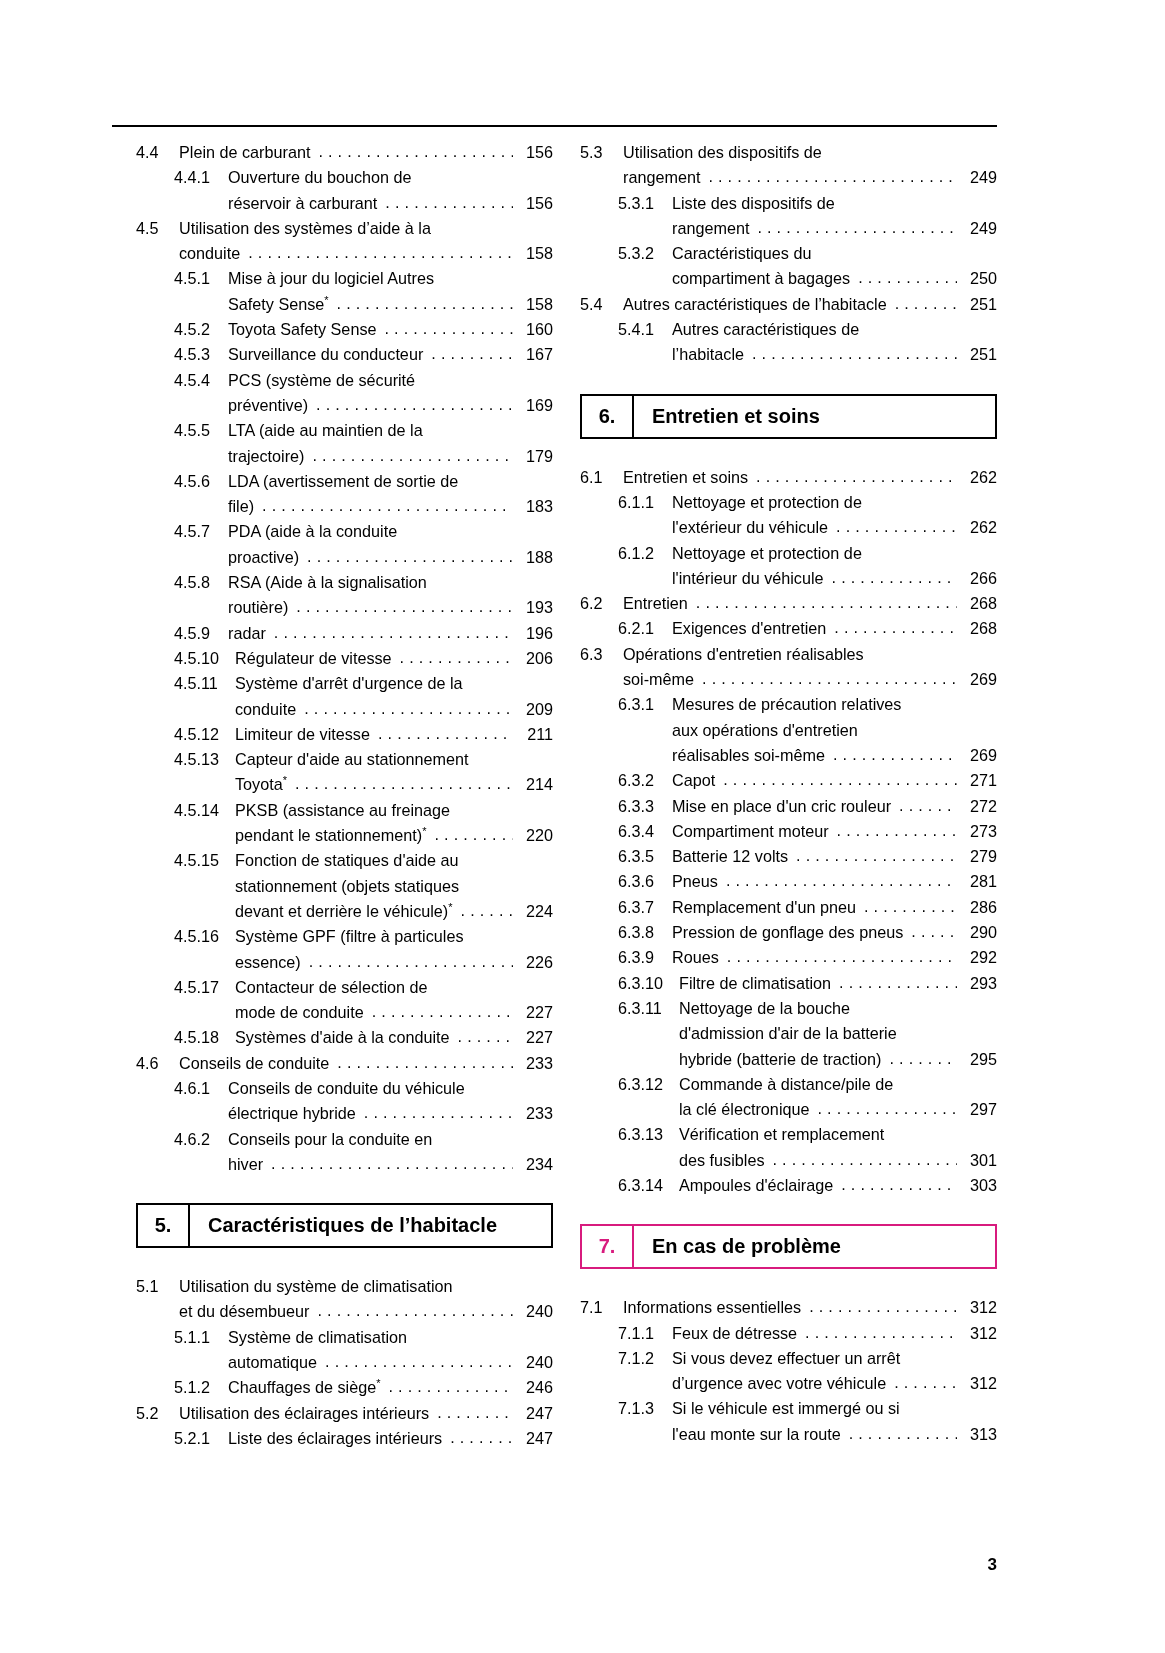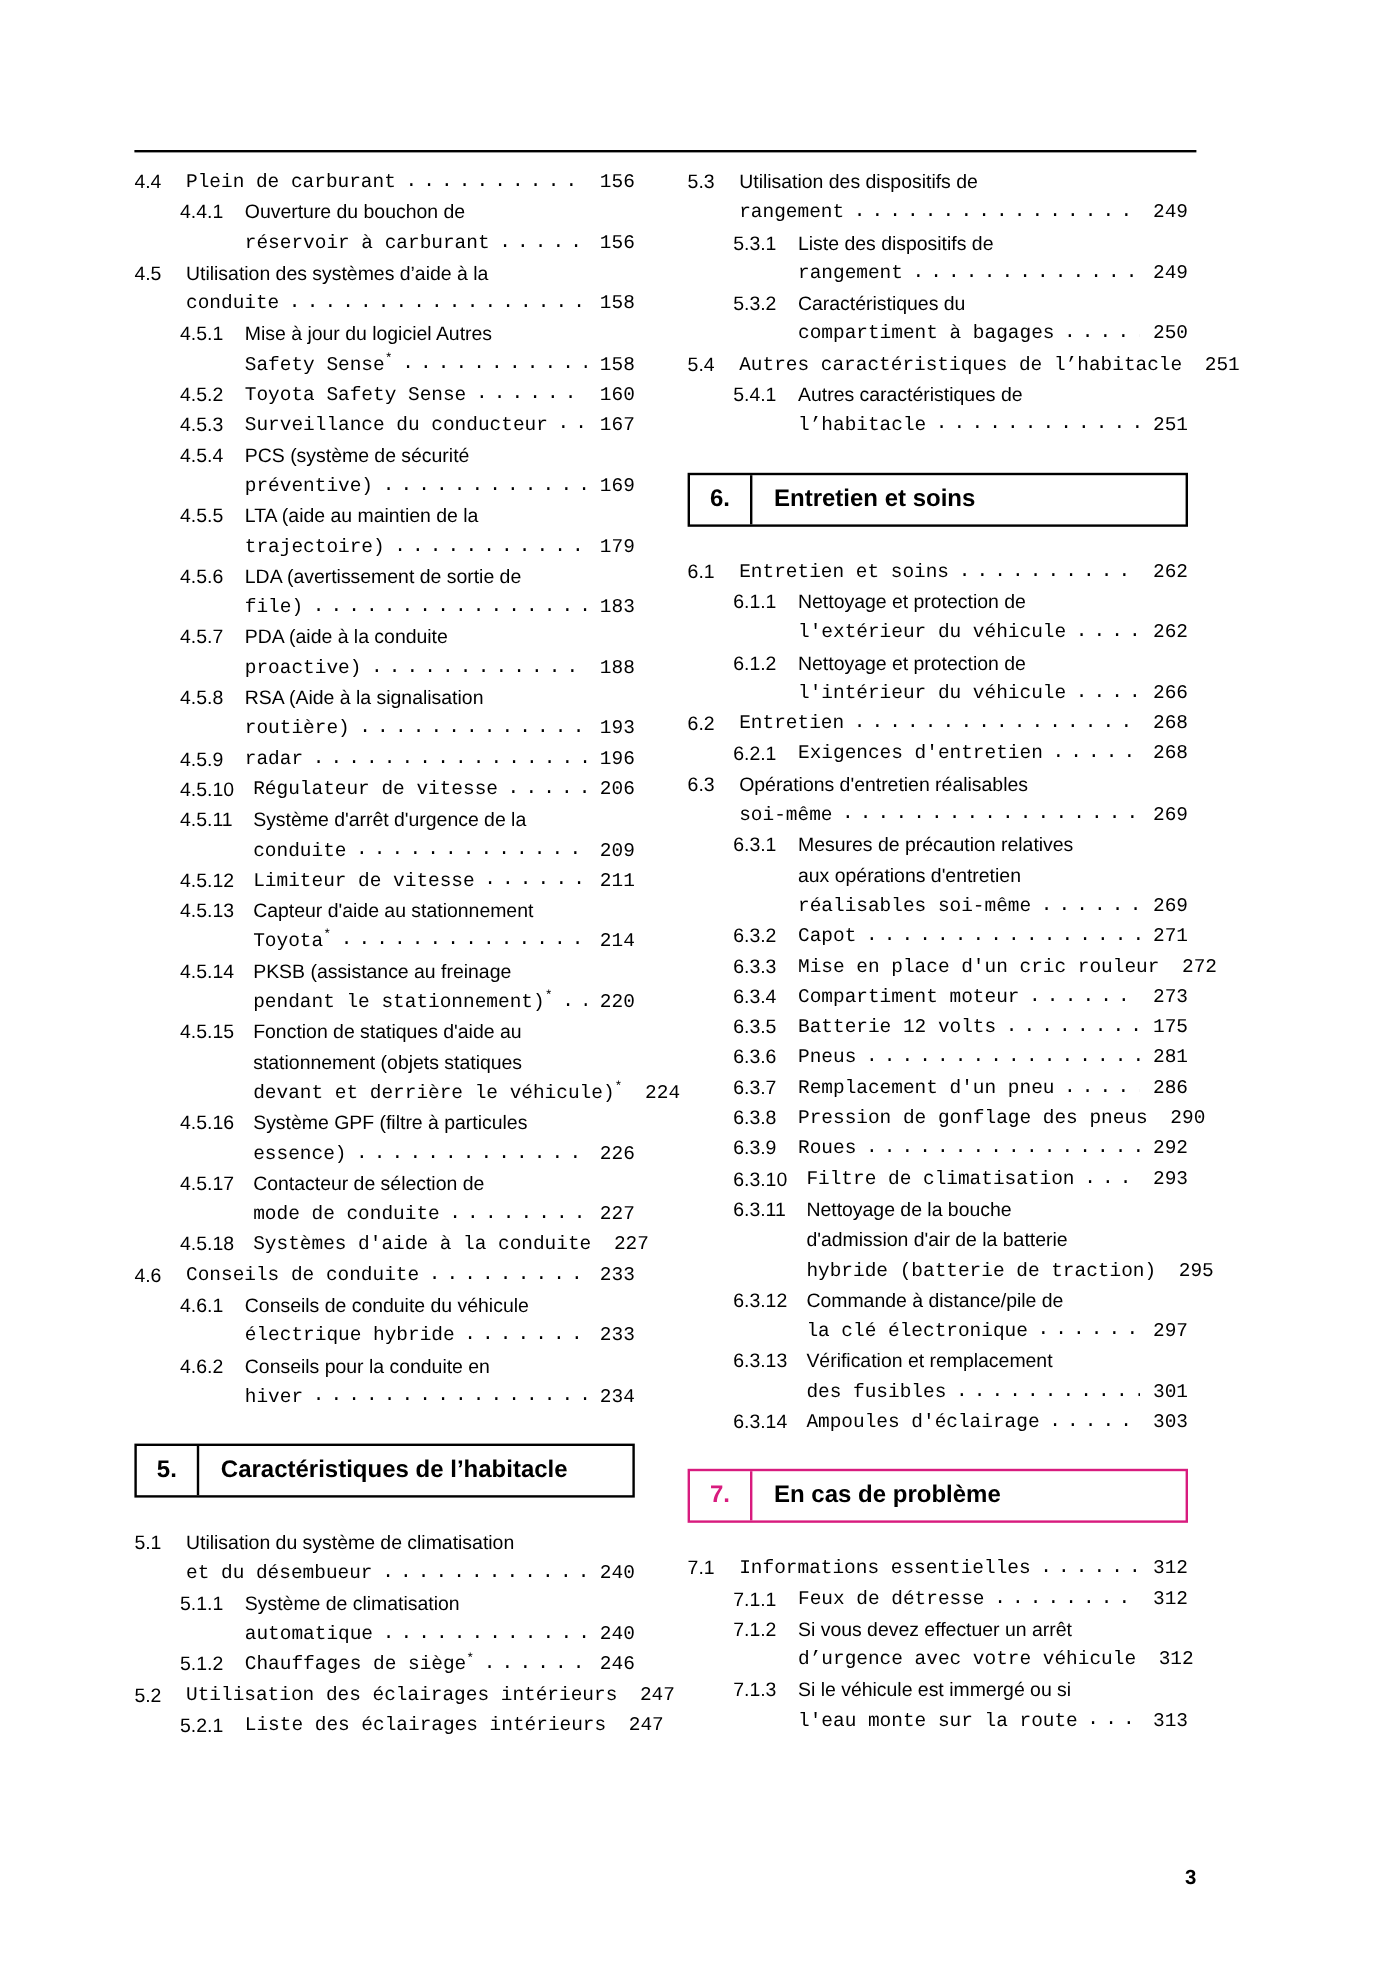--- a/index.html
+++ b/index.html
@@ -24,21 +24,22 @@
     width: 885px;
     height: 2px;
     background: #000000;
   }
   .columns {
     position: absolute;
     left: 112px;
     top: 140px;
     width: 885px;
     display: flex;
-    gap: 44px;
+    gap: 27px;
+    justify-content: flex-end;
   }
   .col {
     width: 417px;
     flex: 0 0 417px;
   }
 
   
   .entry {
     display: flex;
     align-items: flex-start;
@@ -62,21 +63,20 @@
     min-width: 0;
   }
   .textwrap {
     display: block;
   }
   
   .lastline {
     display: flex;
     align-items: baseline;
     width: 100%;
-    font-family: Liberation Mono, monospace;
   }
   .lastline .txt {
     flex: 0 0 auto;
     white-space: pre;
   }
   .leader {
     flex: 1 1 auto;
     overflow: hidden;
     white-space: nowrap;
     color: #000;
@@ -630,21 +630,21 @@
               <span class="pg">273</span>
             </span>
           </span>
         </div>
         <div class="entry lvl2">
           <span class="num">6.3.5</span>
           <span class="body">
             <span class="lastline">
               <span class="txt">Batterie 12 volts</span>
               <span class="leader">............................................................</span>
-              <span class="pg">175</span>
+              <span class="pg">279</span>
             </span>
           </span>
         </div>
         <div class="entry lvl2">
           <span class="num">6.3.6</span>
           <span class="body">
             <span class="lastline">
               <span class="txt">Pneus</span>
               <span class="leader">............................................................</span>
               <span class="pg">281</span>

